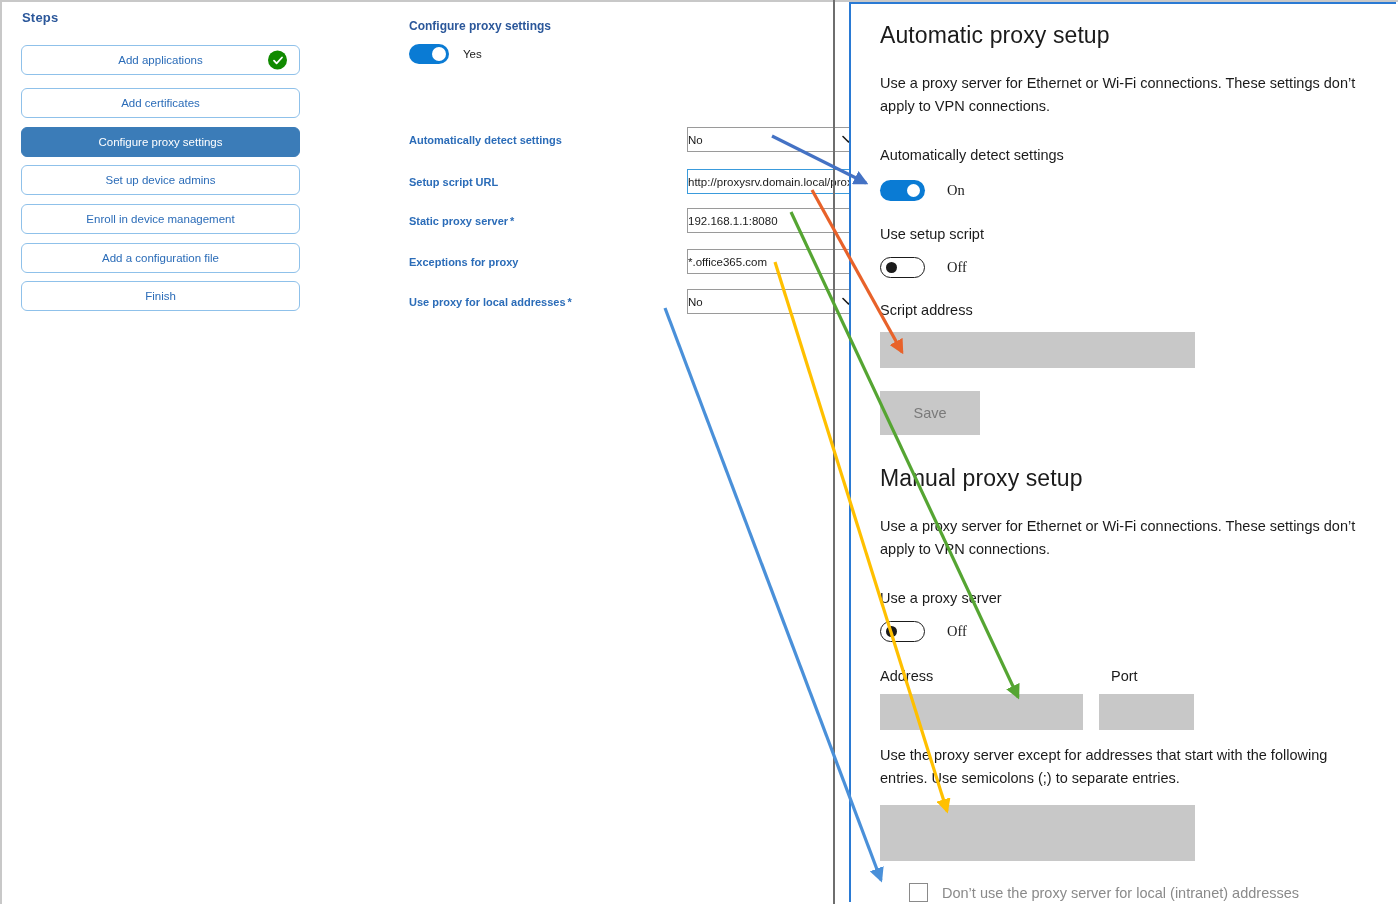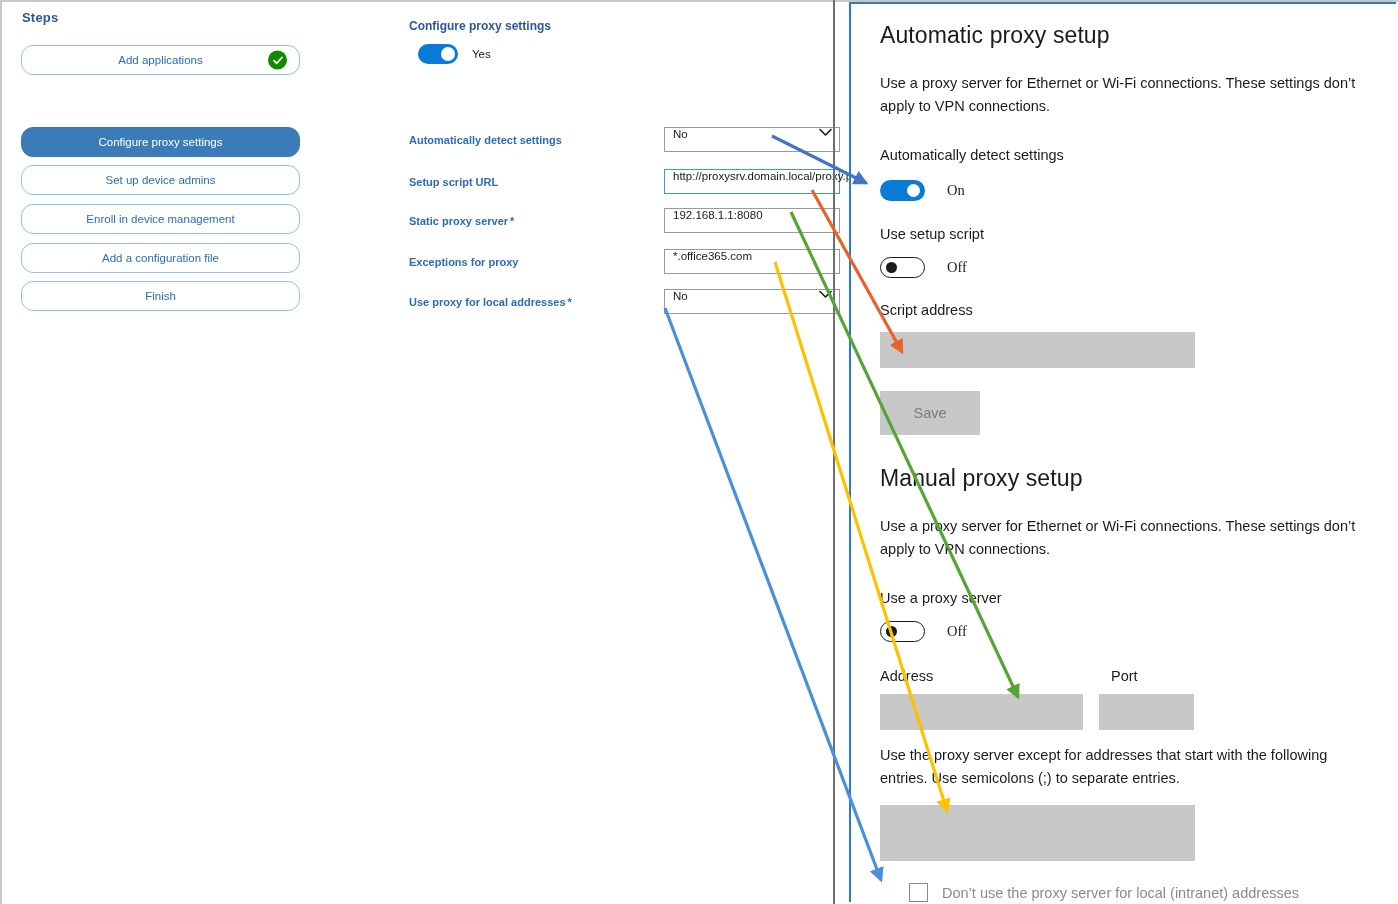--- a/index.html
+++ b/index.html
@@ -15,21 +15,21 @@
   .leftline{position:absolute;left:0;top:0;width:2px;height:904px;background:#c8c8c8;}
 
   
   #steps-panel{position:absolute;left:0;top:0;width:330px;height:904px;}
   #steps-title{
     position:absolute;left:22px;top:10px;
     font-size:13px;font-weight:bold;color:#2b579a;letter-spacing:.2px;
   }
   .step-btn{
     position:absolute;left:21px;width:279px;height:30px;
-    border:1px solid #8fc1ea;border-radius:12px;background:#fff;
+    border:1px solid #8fc1ea;border-radius:6px;background:#fff;
     display:flex;align-items:center;justify-content:center;
     font-size:11.5px;color:#2b6cb8;box-sizing:border-box;
   }
   .step-btn.active{background:#3b7cb8;border-color:#3b7cb8;color:#ffffff;}
   .step-check{
     position:absolute;right:12px;top:50%;transform:translateY(-50%);
     width:19px;height:19px;border-radius:50%;background:#108a00;
     display:flex;align-items:center;justify-content:center;
   }
   .step-check svg{display:block;}
@@ -50,23 +50,23 @@
   }
   .tgl-label{margin-left:14px;font-size:11.5px;color:#1a1a1a;}
 
   .frow{position:absolute;left:79px;height:26px;}
   .flabel{
     position:absolute;left:0;top:0;height:26px;display:flex;align-items:center;
     font-size:11px;font-weight:bold;color:#2b6cb8;white-space:nowrap;
   }
   .flabel .req{color:#2b6cb8;font-weight:bold;margin-left:2px;}
   .fctl{
-    position:absolute;left:255px;width:176px;height:25px;
+    position:absolute;left:278px;width:176px;height:25px;
     border:1px solid #9a9a9a;background:#fff;box-sizing:border-box;
-    display:flex;align-items:flex-start;padding:0 8px;
+    display:flex;align-items:center;padding:0 0;
     font-size:11.5px;color:#1a1a1a;
   }
   .fctl.focused{border:1.5px solid #3a9bdc;}
   .fctl.sel{justify-content:space-between;padding-right:7px;}
   .chev{display:block;}
 
   
   .vline-gray{position:absolute;top:0;width:2px;height:904px;background:#6e6e6e;}
   #win-panel{
     position:absolute;left:849px;top:2px;width:547px;height:900px;
@@ -107,20 +107,23 @@
 
     <div class="step-btn" style="top:45px">
       <span>Add applications</span>
       <span class="step-check">
         <svg width="12" height="12" viewBox="0 0 12 12">
             <path d="M2 6.2 L4.6 8.8 L10 3" stroke="#ffffff" stroke-width="1.8" fill="none" stroke-linecap="round" stroke-linejoin="round"></path>
           </svg>
       </span>
     </div>
 
+    <div class="step-btn" style="top:88px">
+      <span>Add certificates</span>
+    </div>
 
     <div class="step-btn active" style="top:127px">
       <span>Configure proxy settings</span>
     </div>
 
     <div class="step-btn" style="top:165px">
       <span>Set up device admins</span>
     </div>
 
     <div class="step-btn" style="top:204px">
@@ -132,21 +135,21 @@
     </div>
 
     <div class="step-btn" style="top:281px">
       <span>Finish</span>
     </div>
   </div>
 
   <div id="form-panel">
     <div id="form-title">Configure proxy settings</div>
 
-    <div class="toggle-wrap" style="left:88px;top:44px">
+    <div class="toggle-wrap" style="left:79px;top:44px">
       <span class="tgl">
           <span class="knob"></span>
         </span>
       <span class="tgl-label">Yes</span>
     </div>
 
     <div class="frow" style="top:127px">
       <div class="flabel">
         <span>Automatically detect settings</span>
       </div>

